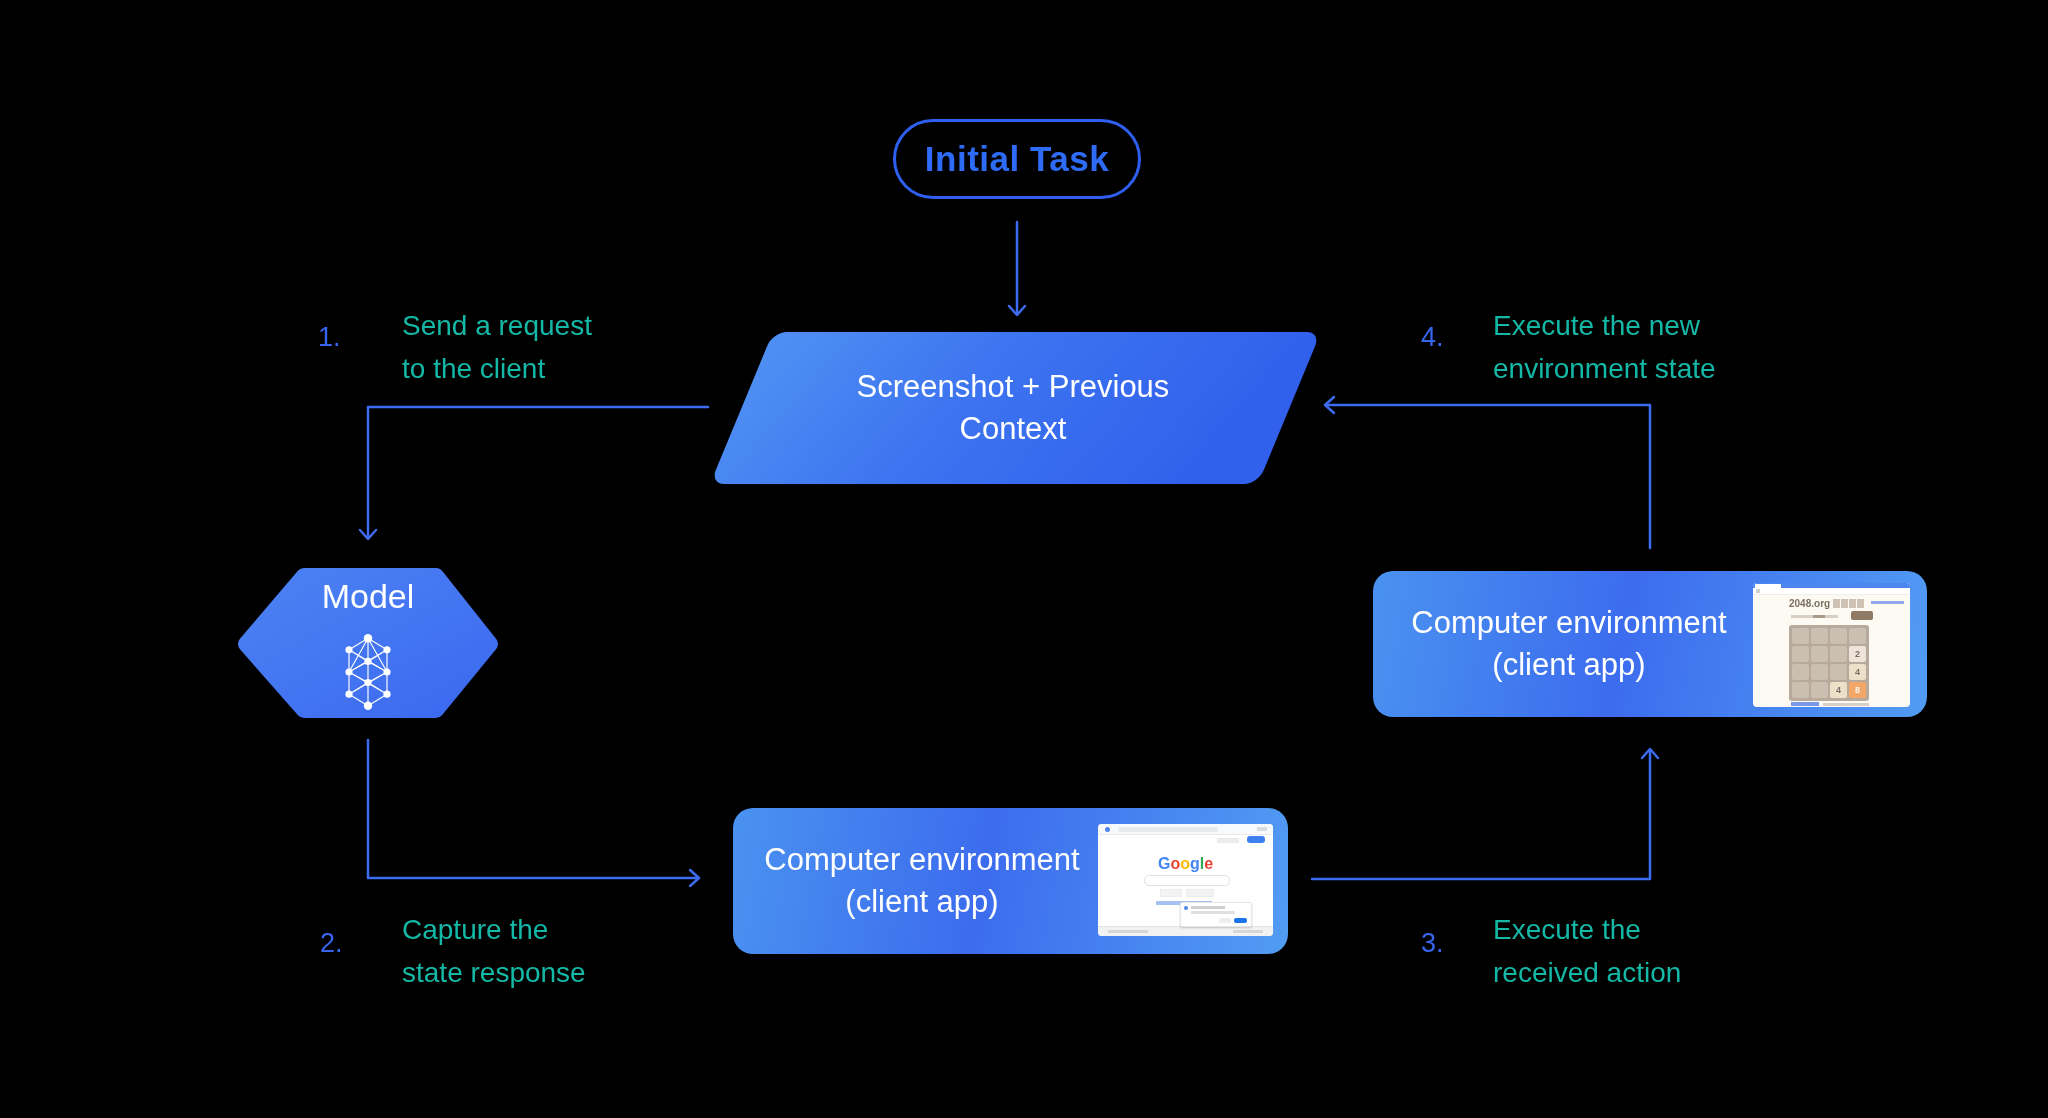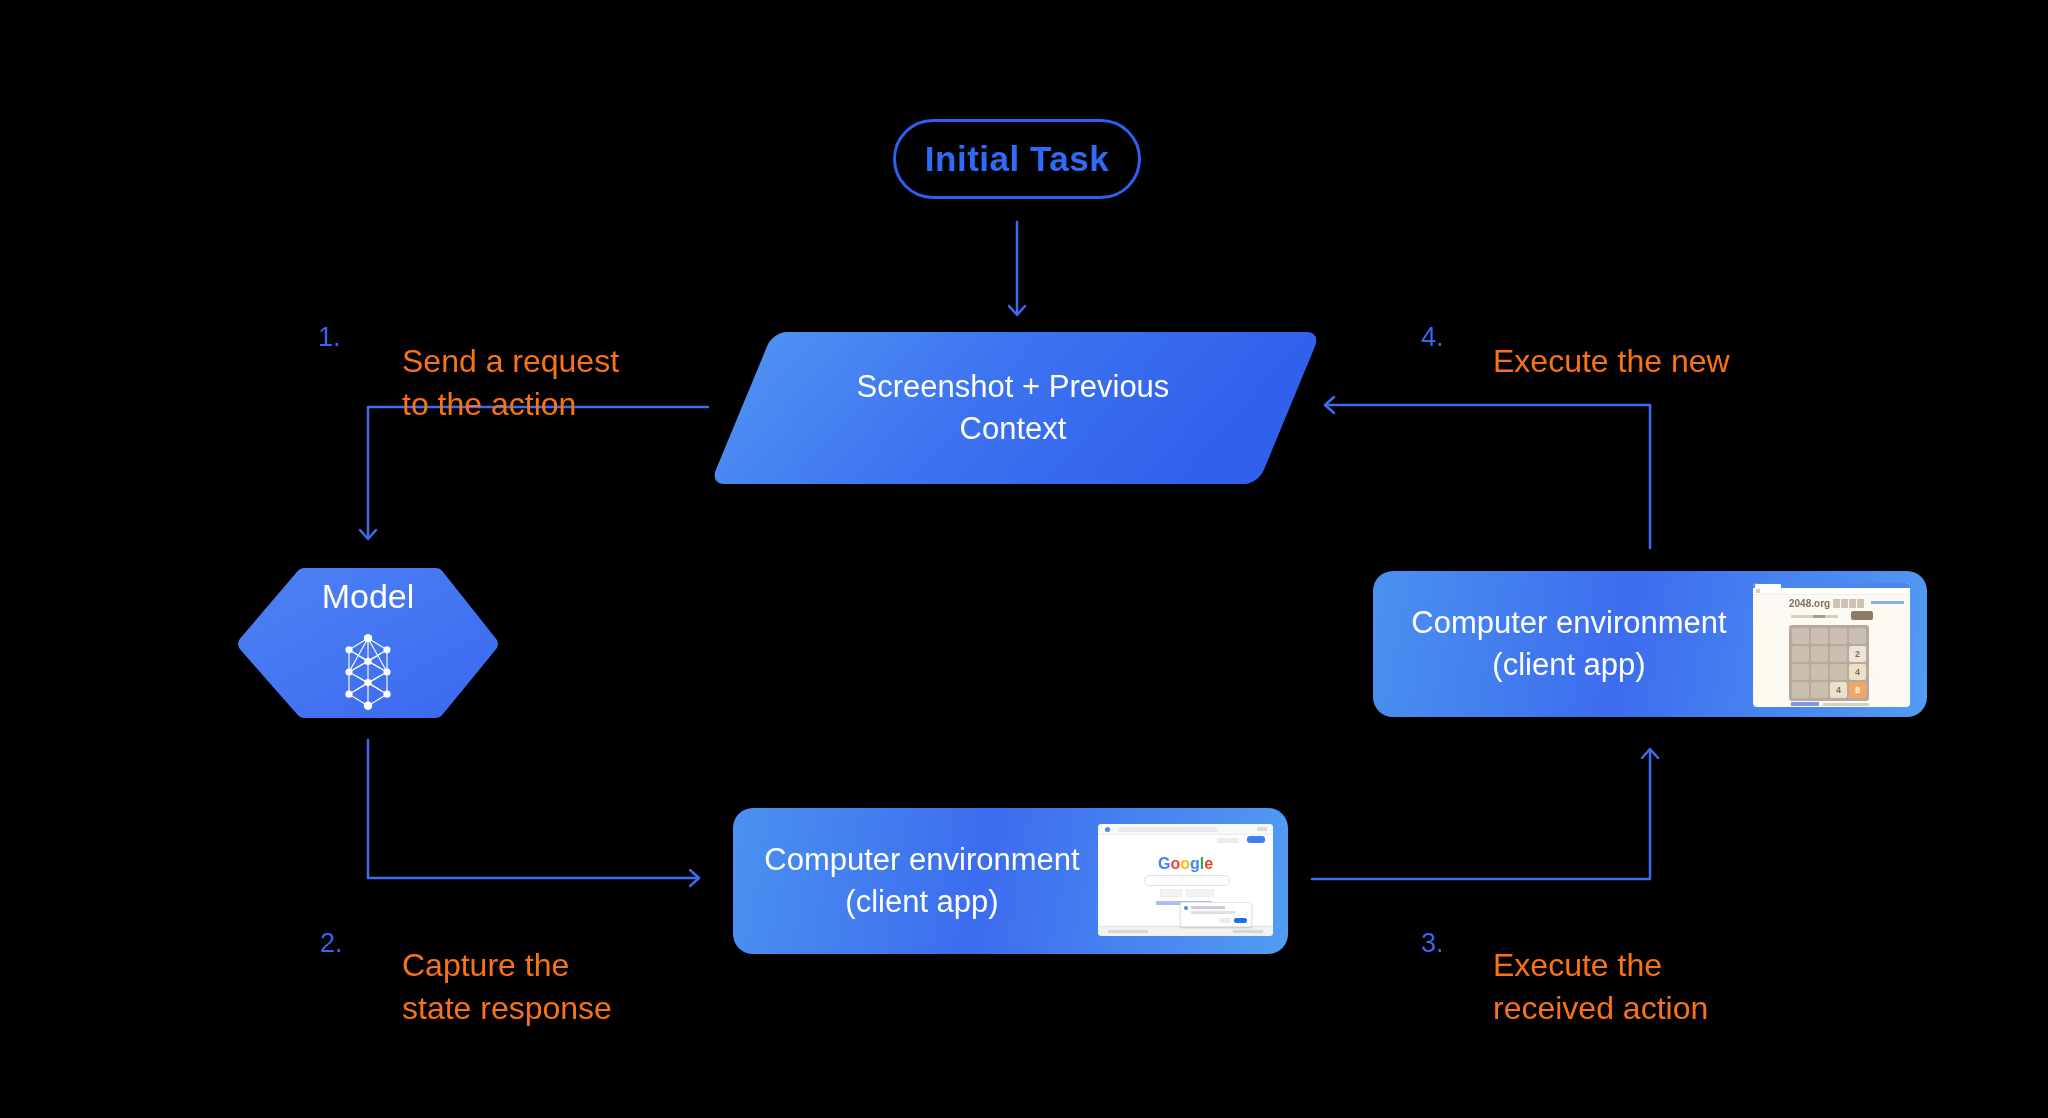--- a/index.html
+++ b/index.html
@@ -35,21 +35,21 @@
   .envbox.right{left:1373px;top:571px;width:554px;height:146px;}
   .envbox.bottom{left:733px;top:808px;width:555px;height:146px;}
   .env-text{position:absolute;left:0;top:0;bottom:0;display:flex;flex-direction:column;
         align-items:center;justify-content:center;color:#fff;font-size:31px;
         line-height:42px;font-weight:500;}
   .envbox.right .env-text{width:392px;}
   .envbox.bottom .env-text{width:378px;}
 
   
   .stepnum{position:absolute;color:#3765ef;font-size:27px;font-weight:500;}
-  .steptxt{position:absolute;color:#f97316;font-size:32px;line-height:43px;font-weight:500;margin-top:36px;}
+  .steptxt{position:absolute;color:#14b8a6;font-size:28px;line-height:43px;font-weight:500;}
 
   
   .thumb{position:absolute;background:#fff;border-radius:4px;overflow:hidden;
         filter:blur(.5px);}
 
   
   .tg{left:365px;top:16px;width:175px;height:112px;}
   .g-chrome{position:absolute;left:0;top:0;right:0;height:10px;background:#f8f9fa;
         border-bottom:1px solid #e8eaed;}
   .g-fav{position:absolute;left:7px;top:3px;width:5px;height:5px;border-radius:50%;background:#4d86ee;}
@@ -248,31 +248,32 @@
       <span class="g-dl2"></span>
       <span class="g-dbg"></span>
       <span class="g-dbb"></span>
     </div>
   </div>
 </div>
 
 <div class="stepnum" style="left:318px;top:322px">1.</div>
 <div class="steptxt" style="left:402px;top:304px">
   <div>Send a request</div>
-  <div>to the action</div>
+  <div>to the client</div>
 </div>
 
 <div class="stepnum" style="left:320px;top:928px">2.</div>
 <div class="steptxt" style="left:402px;top:908px">
   <div>Capture the</div>
   <div>state response</div>
 </div>
 
 <div class="stepnum" style="left:1421px;top:928px">3.</div>
 <div class="steptxt" style="left:1493px;top:908px">
   <div>Execute the</div>
   <div>received action</div>
 </div>
 
 <div class="stepnum" style="left:1421px;top:322px">4.</div>
 <div class="steptxt" style="left:1493px;top:304px">
   <div>Execute the new</div>
+  <div>environment state</div>
 </div>
 
 </body></html>

